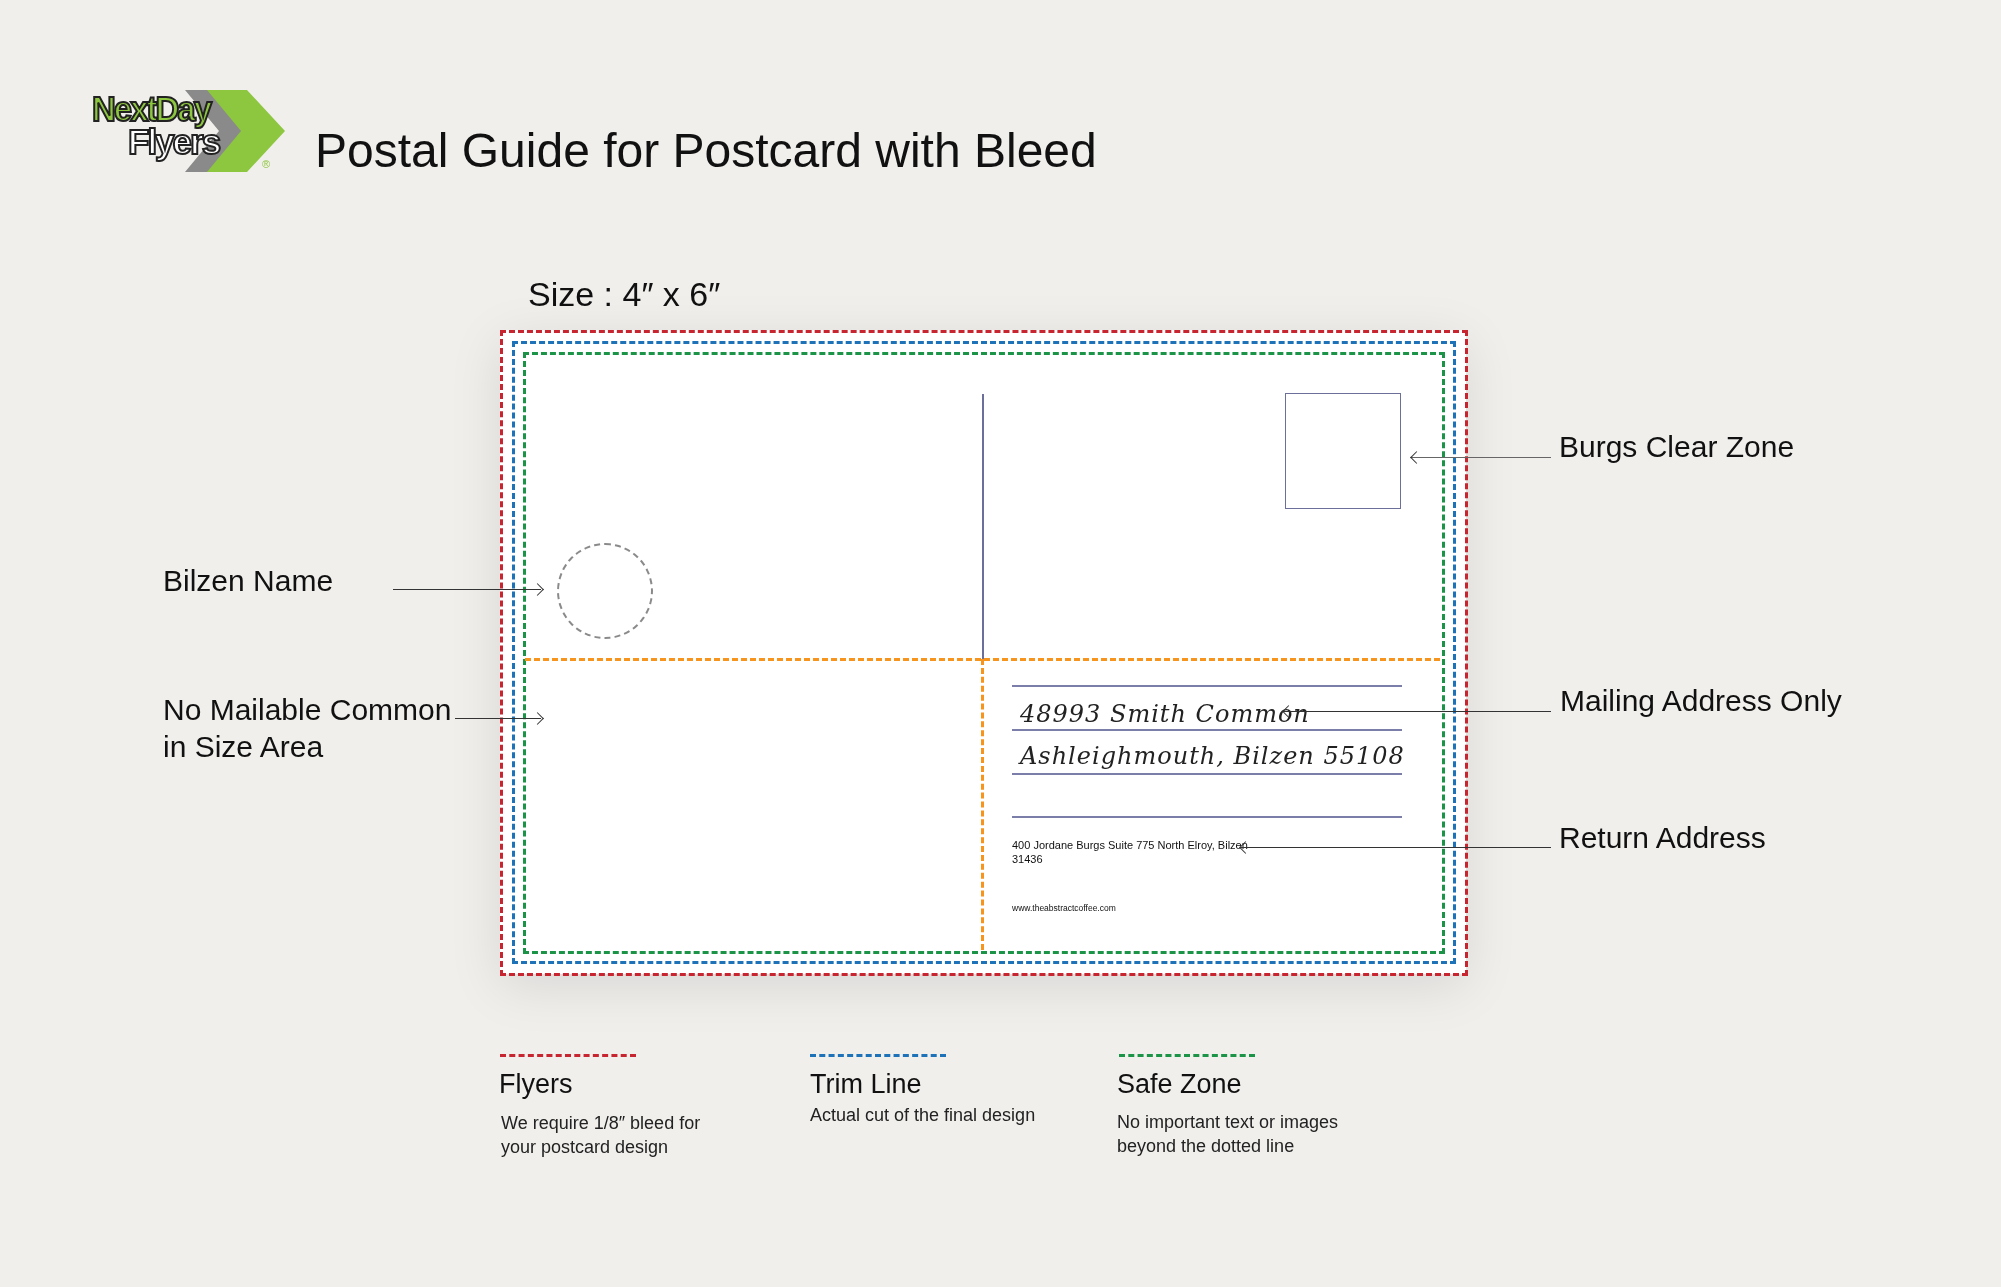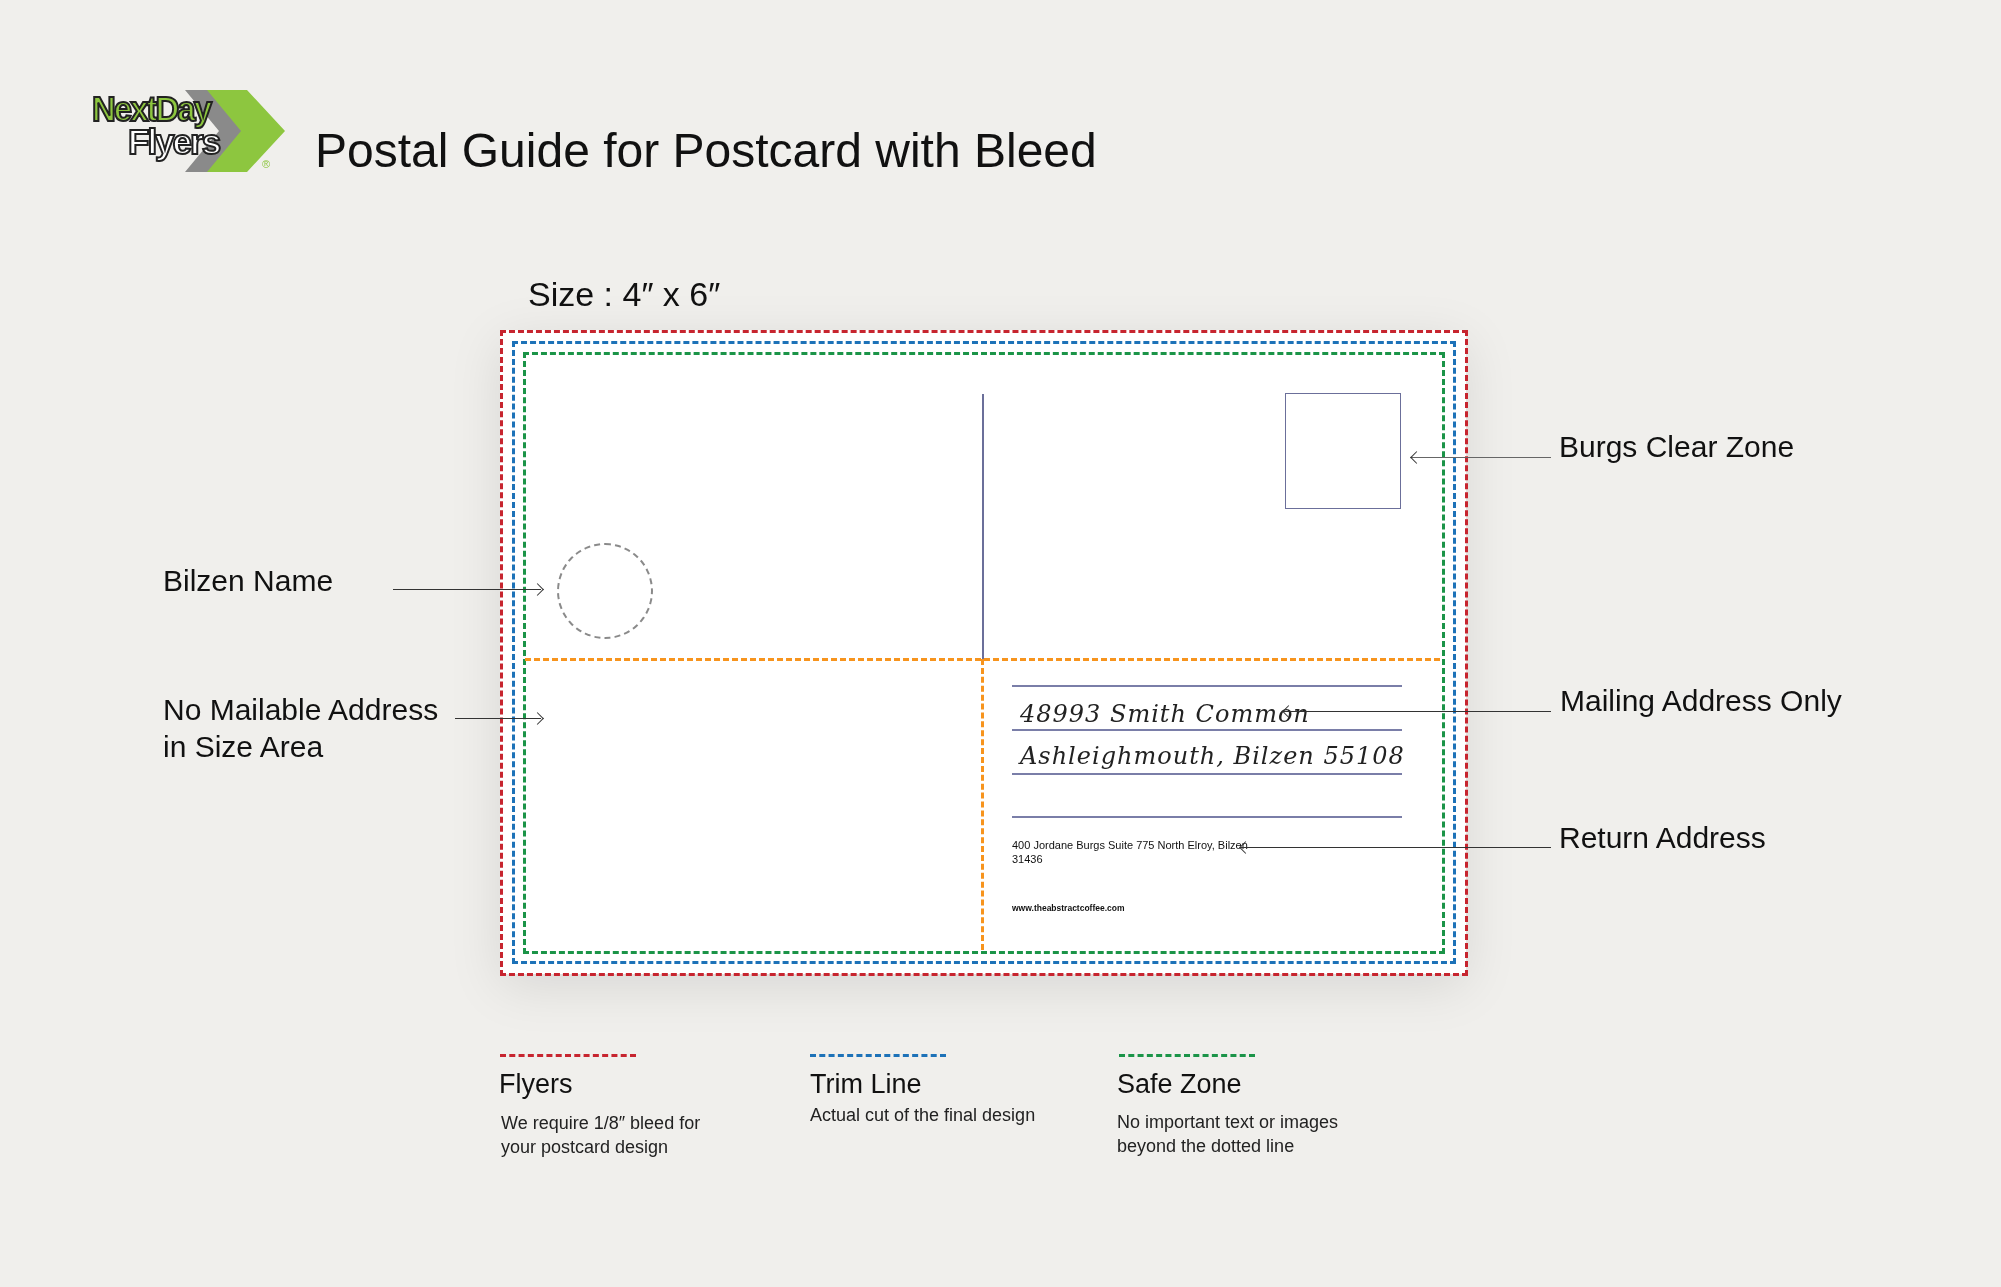--- a/index.html
+++ b/index.html
@@ -38,21 +38,21 @@
   .divider-v-orange { left:981px; top:659px; width:0; height:291px; border-left:3px dashed #f7941d; }
   .divider-h-orange { left:525px; top:658px; width:915px; height:0; border-top:3px dashed #f7941d; }
 
   .stamp { left:1285px; top:393px; width:114px; height:114px; border:1.5px solid #6b6f9a; background:#fff; }
   .circle { left:557px; top:543px; width:92px; height:92px; border-radius:50%; border:2px dashed #8a8a8a; }
 
   .addr-line { position:absolute; left:1012px; width:390px; height:0; border-top:2px solid #7a7ea8; }
   .hand { position:absolute; left:1020px; font-family:"DejaVu Serif", serif; font-style:italic;
     font-size:24px; color:#222; white-space:nowrap; letter-spacing:1px; }
   .return-addr { left:1012px; top:838px; font-size:11px; line-height:14px; color:#111; width:260px; }
-  .website { left:1012px; top:903px; font-size:8.5px; color:#111; font-weight:bold; }
+  .website { left:1012px; top:903px; font-size:8.5px; color:#111; font-weight:normal; }
 
   
   .callout { font-size:30px; line-height:36px; white-space:nowrap; color:#111; }
   .arrow-line { position:absolute; height:0; border-top:1.5px solid #333; }
   .arrowhead-r { position:absolute; width:8px; height:8px; border-top:1.5px solid #333; border-right:1.5px solid #333; transform:rotate(45deg); }
   .arrowhead-l { position:absolute; width:8px; height:8px; border-bottom:1.5px solid #333; border-left:1.5px solid #333; transform:rotate(45deg); }
 
   
   .legend-line { position:absolute; height:0; border-top:3px dashed; width:136px; }
   .legend-title { position:absolute; font-size:27px; line-height:32px; white-space:nowrap; }
@@ -96,21 +96,21 @@
 <div class="addr-line" style="top:773px"></div>
 <div class="addr-line" style="top:816px"></div>
 
 <div class="abs return-addr">400 Jordane Burgs Suite 775 North Elroy, Bilzen 31436</div>
 <div class="abs website">www.theabstractcoffee.com</div>
 
 <div class="abs callout" style="left:163px;top:563px">Bilzen Name</div>
 <div class="arrow-line" style="left:393px;top:589px;width:148px"></div>
 <div class="arrowhead-r" style="left:533px;top:585px"></div>
 
-<div class="abs callout" style="left:163px;top:692px">No Mailable Address</div>
+<div class="abs callout" style="left:163px;top:692px">No Mailable Common</div>
 <div class="abs callout" style="left:163px;top:729px">in Size Area</div>
 <div class="arrow-line" style="left:455px;top:718px;width:86px"></div>
 <div class="arrowhead-r" style="left:533px;top:714px"></div>
 
 <div class="abs callout" style="left:1559px;top:429px">Burgs Clear Zone</div>
 <div class="arrow-line" style="left:1411px;top:457px;width:140px;border-color:#666"></div>
 <div class="arrowhead-l" style="left:1412px;top:453px"></div>
 
 <div class="abs callout" style="left:1560px;top:683px">Mailing Address Only</div>
 <div class="arrow-line" style="left:1283px;top:711px;width:268px"></div>

